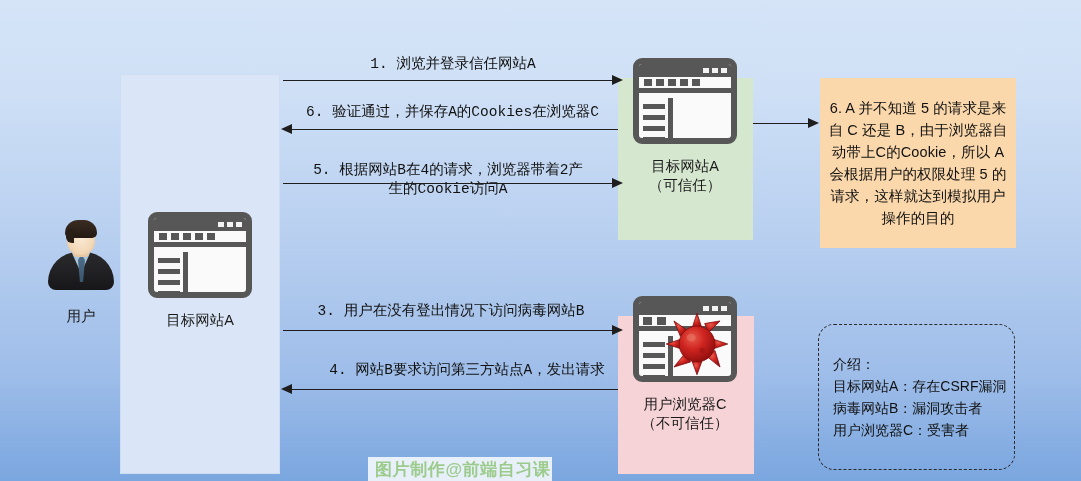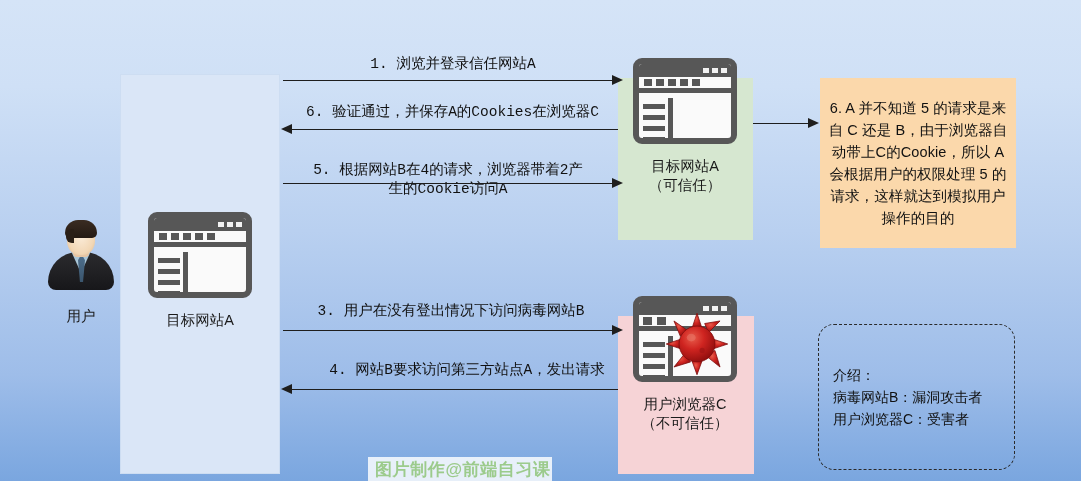--- a/index.html
+++ b/index.html
@@ -287,20 +287,21 @@
 
   <div class="abs" id="site-a-panel"></div>
   <div class="abs" id="site-b-panel"></div>
 
   <div class="abs" id="note-panel">
     <div class="note-text">6. A 并不知道 5 的请求是来自 C 还是 B，由于浏览器自动带上C的Cookie，所以 A 会根据用户的权限处理 5 的请求，这样就达到模拟用户操作的目的</div>
   </div>
 
   <div class="abs" id="legend-panel">
     <div class="legend-line">介绍：</div>
+    <div class="legend-line">目标网站A：存在CSRF漏洞</div>
     <div class="legend-line">病毒网站B：漏洞攻击者</div>
     <div class="legend-line">用户浏览器C：受害者</div>
   </div>
 
   <div class="figure" style="left:36px; top:218px; width:90px;">
     <div class="avatar">
       <div class="shadow"></div>
       <div class="body"></div>
       <div class="shirt"></div>
       <div class="tie"></div>

